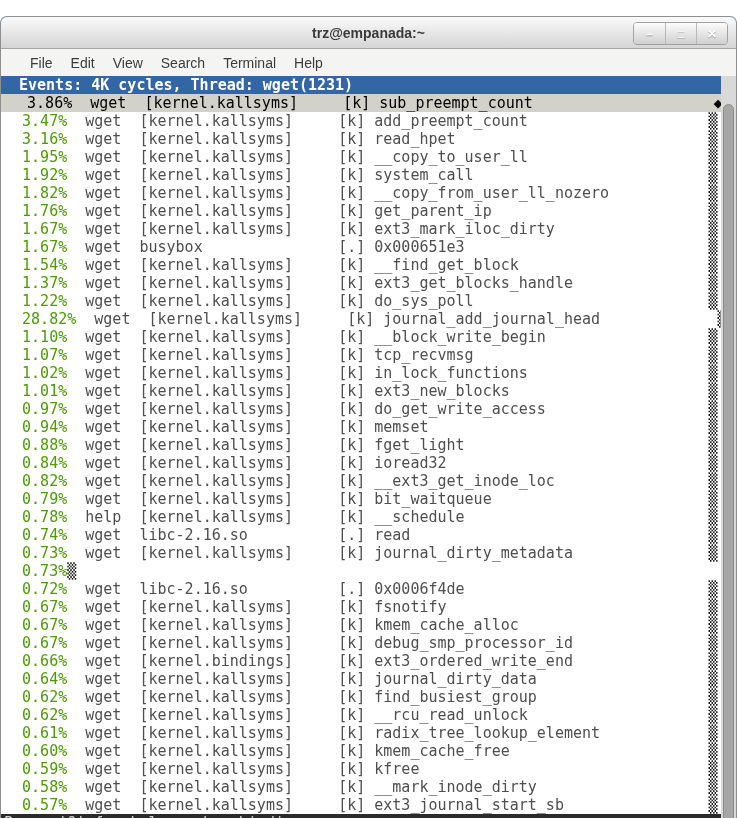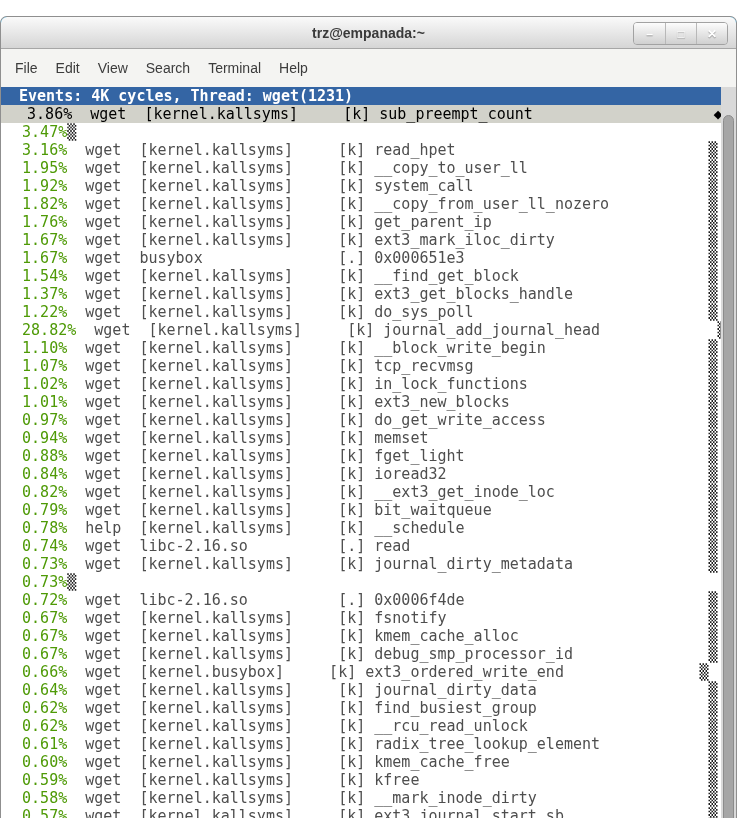--- a/index.html
+++ b/index.html
@@ -24,22 +24,22 @@
     box-shadow:inset 0 1px 0 rgba(255,255,255,.7);
   }
   .win-btn{
     width:31px;height:21px;display:flex;align-items:center;justify-content:center;
     background:linear-gradient(#fcfcfc,#d0d0d0);color:#ffffff;
     font-size:12px;font-weight:bold;text-shadow:0 1px 1px rgba(0,0,0,.35);
     border-left:1px solid #b8b8b8;cursor:default;
   }
   .win-btn:first-child{border-left:none;}
   .menubar{
-    height:38px;background:#f4f4f2;display:flex;align-items:center;
-    padding-left:5px;font-size:14px;color:#3c3c3c;
+    height:27px;background:#f4f4f2;display:flex;align-items:center;
+    padding-left:20px;font-size:14px;color:#3c3c3c;
   }
   .menu-item{padding:0 9px;}
   .terminal{display:flex;height:756px;background:#fff;}
   .term-text{
     flex:1;font-family:"DejaVu Sans Mono",monospace;
     font-size:15px;line-height:18px;overflow:hidden;
   }
   .tui-header{
     height:18px;background:var(--blue);color:#ffffff;font-weight:bold;
     padding-left:18px;white-space:pre;
@@ -81,21 +81,21 @@
       <span class="menu-item">Search</span>
       <span class="menu-item">Terminal</span>
       <span class="menu-item">Help</span>
     </div>
 
   <div class="terminal">
     <div class="term-text">
       <div class="tui-header">Events: 4K cycles, Thread: wget(1231)</div>
       <div>
           <div class="trow sel"><span class="pct">  3.86%</span><span class="txt">  wget  [kernel.kallsyms]     [k] sub_preempt_count                    </span><span class="mark">◆</span></div>
-          <div class="trow"><span class="pct">  3.47%</span><span class="mark">▒</span></div>
+          <div class="trow"><span class="pct">  3.47%</span><span class="txt">  wget  [kernel.kallsyms]     [k] add_preempt_count                    </span><span class="mark">▒</span></div>
           <div class="trow"><span class="pct">  3.16%</span><span class="txt">  wget  [kernel.kallsyms]     [k] read_hpet                            </span><span class="mark">▒</span></div>
           <div class="trow"><span class="pct">  1.95%</span><span class="txt">  wget  [kernel.kallsyms]     [k] __copy_to_user_ll                    </span><span class="mark">▒</span></div>
           <div class="trow"><span class="pct">  1.92%</span><span class="txt">  wget  [kernel.kallsyms]     [k] system_call                          </span><span class="mark">▒</span></div>
           <div class="trow"><span class="pct">  1.82%</span><span class="txt">  wget  [kernel.kallsyms]     [k] __copy_from_user_ll_nozero           </span><span class="mark">▒</span></div>
           <div class="trow"><span class="pct">  1.76%</span><span class="txt">  wget  [kernel.kallsyms]     [k] get_parent_ip                        </span><span class="mark">▒</span></div>
           <div class="trow"><span class="pct">  1.67%</span><span class="txt">  wget  [kernel.kallsyms]     [k] ext3_mark_iloc_dirty                 </span><span class="mark">▒</span></div>
           <div class="trow"><span class="pct">  1.67%</span><span class="txt">  wget  busybox               [.] 0x000651e3                           </span><span class="mark">▒</span></div>
           <div class="trow"><span class="pct">  1.54%</span><span class="txt">  wget  [kernel.kallsyms]     [k] __find_get_block                     </span><span class="mark">▒</span></div>
           <div class="trow"><span class="pct">  1.37%</span><span class="txt">  wget  [kernel.kallsyms]     [k] ext3_get_blocks_handle               </span><span class="mark">▒</span></div>
           <div class="trow"><span class="pct">  1.22%</span><span class="txt">  wget  [kernel.kallsyms]     [k] do_sys_poll                          </span><span class="mark">▒</span></div>
@@ -111,21 +111,21 @@
           <div class="trow"><span class="pct">  0.82%</span><span class="txt">  wget  [kernel.kallsyms]     [k] __ext3_get_inode_loc                 </span><span class="mark">▒</span></div>
           <div class="trow"><span class="pct">  0.79%</span><span class="txt">  wget  [kernel.kallsyms]     [k] bit_waitqueue                        </span><span class="mark">▒</span></div>
           <div class="trow"><span class="pct">  0.78%</span><span class="txt">  help  [kernel.kallsyms]     [k] __schedule                           </span><span class="mark">▒</span></div>
           <div class="trow"><span class="pct">  0.74%</span><span class="txt">  wget  libc-2.16.so          [.] read                                 </span><span class="mark">▒</span></div>
           <div class="trow"><span class="pct">  0.73%</span><span class="txt">  wget  [kernel.kallsyms]     [k] journal_dirty_metadata               </span><span class="mark">▒</span></div>
           <div class="trow"><span class="pct">  0.73%</span><span class="mark">▒</span></div>
           <div class="trow"><span class="pct">  0.72%</span><span class="txt">  wget  libc-2.16.so          [.] 0x0006f4de                           </span><span class="mark">▒</span></div>
           <div class="trow"><span class="pct">  0.67%</span><span class="txt">  wget  [kernel.kallsyms]     [k] fsnotify                             </span><span class="mark">▒</span></div>
           <div class="trow"><span class="pct">  0.67%</span><span class="txt">  wget  [kernel.kallsyms]     [k] kmem_cache_alloc                     </span><span class="mark">▒</span></div>
           <div class="trow"><span class="pct">  0.67%</span><span class="txt">  wget  [kernel.kallsyms]     [k] debug_smp_processor_id               </span><span class="mark">▒</span></div>
-          <div class="trow"><span class="pct">  0.66%</span><span class="txt">  wget  [kernel.busybox]     [k] ext3_ordered_write_end               </span><span class="mark">▒</span></div>
+          <div class="trow"><span class="pct">  0.66%</span><span class="txt">  wget  [kernel.bindings]     [k] ext3_ordered_write_end               </span><span class="mark">▒</span></div>
           <div class="trow"><span class="pct">  0.64%</span><span class="txt">  wget  [kernel.kallsyms]     [k] journal_dirty_data                   </span><span class="mark">▒</span></div>
           <div class="trow"><span class="pct">  0.62%</span><span class="txt">  wget  [kernel.kallsyms]     [k] find_busiest_group                   </span><span class="mark">▒</span></div>
           <div class="trow"><span class="pct">  0.62%</span><span class="txt">  wget  [kernel.kallsyms]     [k] __rcu_read_unlock                    </span><span class="mark">▒</span></div>
           <div class="trow"><span class="pct">  0.61%</span><span class="txt">  wget  [kernel.kallsyms]     [k] radix_tree_lookup_element            </span><span class="mark">▒</span></div>
           <div class="trow"><span class="pct">  0.60%</span><span class="txt">  wget  [kernel.kallsyms]     [k] kmem_cache_free                      </span><span class="mark">▒</span></div>
           <div class="trow"><span class="pct">  0.59%</span><span class="txt">  wget  [kernel.kallsyms]     [k] kfree                                </span><span class="mark">▒</span></div>
           <div class="trow"><span class="pct">  0.58%</span><span class="txt">  wget  [kernel.kallsyms]     [k] __mark_inode_dirty                   </span><span class="mark">▒</span></div>
           <div class="trow"><span class="pct">  0.57%</span><span class="txt">  wget  [kernel.kallsyms]     [k] ext3_journal_start_sb                </span><span class="mark">▒</span></div>
         </div>
       <div class="tui-status">Press '?' for help on key bindings</div>

